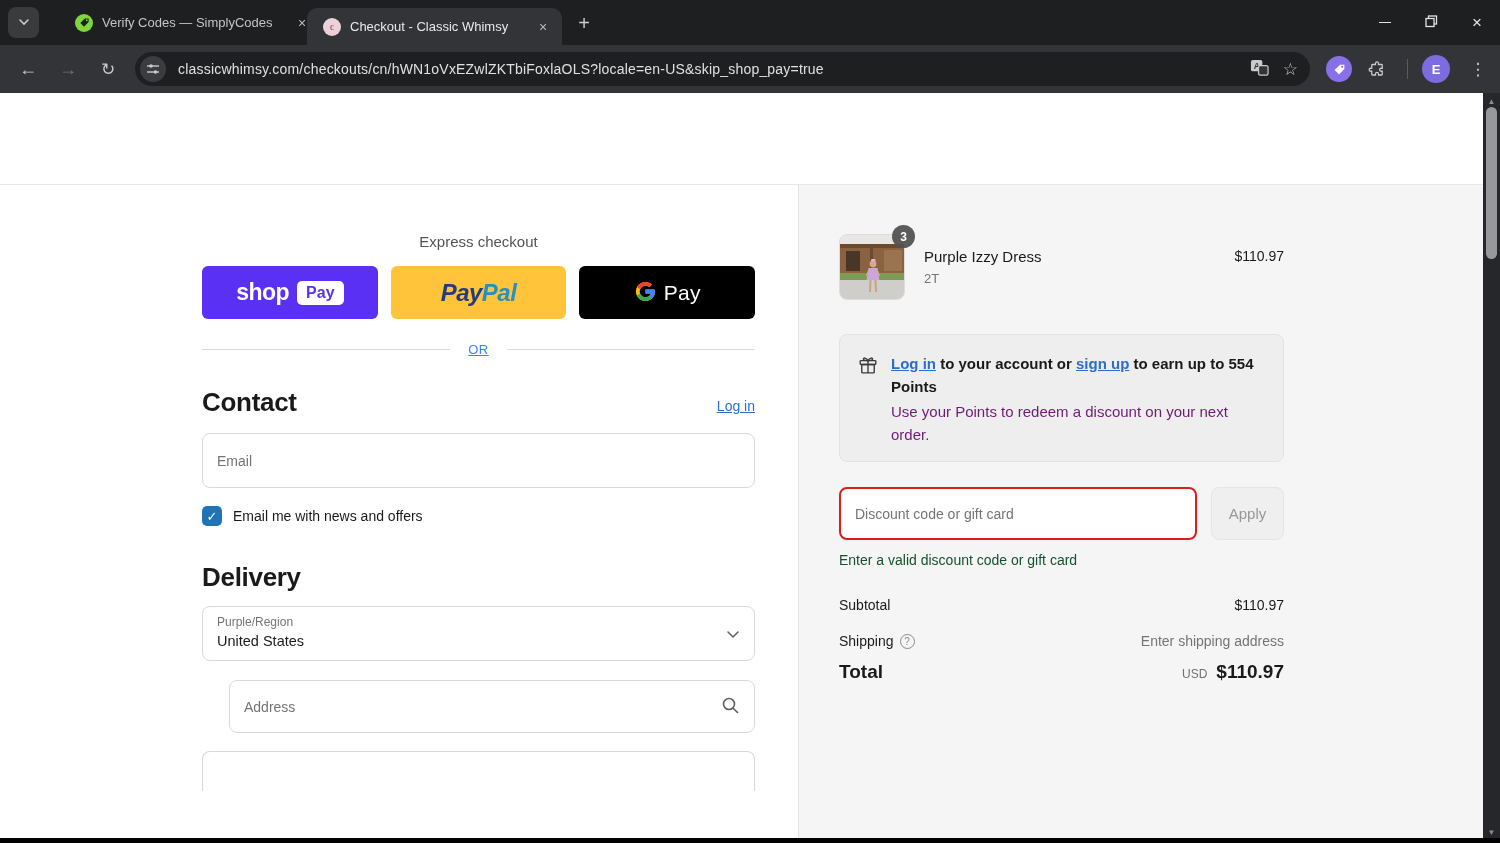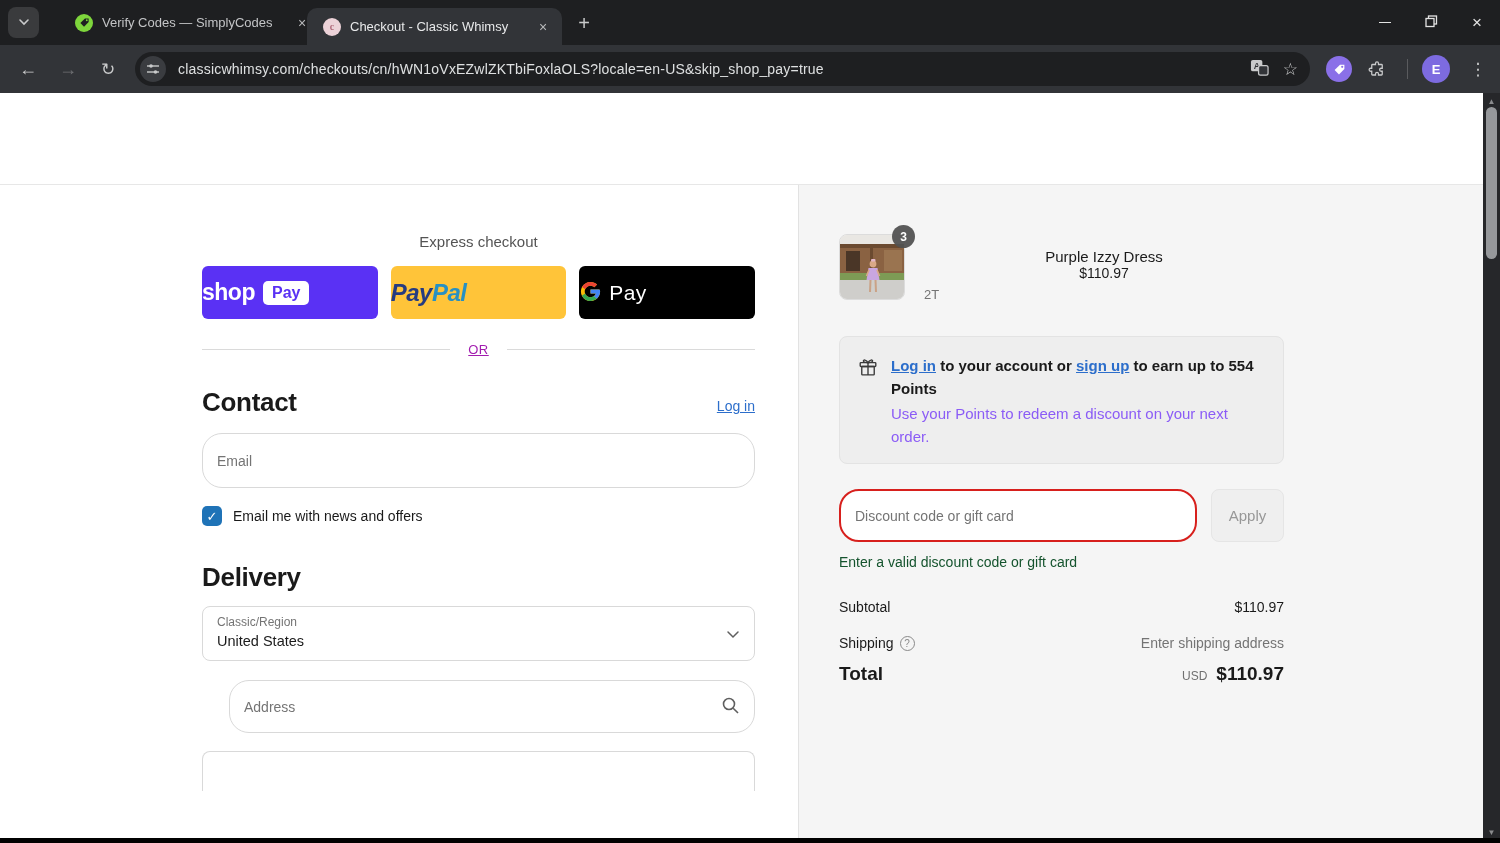--- a/index.html
+++ b/index.html
@@ -50,35 +50,35 @@
   .logo-classic { font:400 34px "Liberation Serif", serif; color:#1d3a6b; letter-spacing:1px; }
   .logo-whimsy { position:relative; font:italic 400 35px "DejaVu Serif", serif; color:#a3c3e8; margin-left:9px; }
   .logo-heart { position:absolute; left:36px; top:-12px; font-size:13px; color:#f0a8ba; font-style:normal; }
   .bag-btn { position:absolute; left:1250px; top:120px; width:40px; height:40px; display:flex; align-items:center; justify-content:center; }
 
   
   .left-col { position:absolute; left:0; top:185px; width:798px; height:658px; background:#fff; overflow:hidden; }
   .checkout-col { position:absolute; left:202px; top:0; width:553px; }
   .express-label { margin-top:48px; text-align:center; font-size:15px; color:#545454; }
   .pay-row { margin-top:16px; display:flex; gap:13px; }
-  .pay-btn { flex:1; height:53px; border-radius:6px; display:flex; align-items:center; justify-content:flex-start; border:none; cursor:pointer; }
+  .pay-btn { flex:1; height:53px; border-radius:6px; display:flex; align-items:center; justify-content:center; border:none; cursor:pointer; }
   .btn-shoppay { background:#5a31f4; }
   .shop-word { color:#fff; font-weight:800; font-size:23px; letter-spacing:-.5px; }
   .shop-pay-badge { background:#fff; color:#5a31f4; font-weight:800; font-size:16px; border-radius:5px; padding:3px 9px; margin-left:8px; }
   .btn-paypal { background:#ffc439; font-style:italic; font-weight:800; font-size:24px; letter-spacing:-.5px; }
   .pp-pay { color:#253b80; } .pp-pal { color:#2790c3; }
   .btn-gpay { background:#000; gap:7px; }
   .gpay-word { color:#fff; font-size:21px; font-weight:500; letter-spacing:.3px; }
   .or-row { margin-top:23px; display:flex; align-items:center; }
   .or-line { flex:1; height:1px; background:#dadada; }
-  .or-text { padding:0 18px; font-size:13px; color:#a21caf; letter-spacing:.5px;text-decoration:underline; }
+  .or-text { padding:0 18px; font-size:13px; color:#3b82f6; letter-spacing:.5px;text-decoration:underline; }
   .section-head { margin-top:30px; display:flex; align-items:baseline; justify-content:space-between; }
   .h-title { font-size:26px; font-weight:700; color:#1a1a1a; letter-spacing:-.3px;text-align:center; }
   .login-link { font-size:14px; color:#2c6ecb; text-decoration:underline; cursor:pointer; }
-  .field { width:100%; border:1px solid #d9d9d9; border-radius:20px; background:#fff; font-family:"Liberation Sans",sans-serif; font-size:14px; color:#c2410c; padding:0 14px; outline:none; }
+  .field { width:100%; border:1px solid #d9d9d9; border-radius:8px; background:#fff; font-family:"Liberation Sans",sans-serif; font-size:14px; color:#c2410c; padding:0 14px; outline:none; }
   .field::placeholder { color:#747474; opacity:1; }
   .email-field { margin-top:15px; height:55px; }
   .check-row { margin-top:18px; display:flex; align-items:center; }
   .checkbox { width:20px; height:20px; border-radius:5px; background:#1f73b7; color:#fff; font-size:13px; display:flex; align-items:center; justify-content:center; cursor:pointer; }
   .check-label { margin-left:11px; font-size:14px; color:#1a1a1a; }
   .delivery-title { margin-top:36px; }
   .select-wrap { margin-top:13px; position:relative; height:55px; border:1px solid #d9d9d9; border-radius:8px; background:#fff; cursor:pointer; }
   .select-label { position:absolute; left:14px; top:8px; font-size:12px; color:#747474; }
   .select-value { position:absolute; left:14px; top:26px; font-size:14.5px; color:#1a1a1a; }
   .select-chevron { position:absolute; right:14px; top:20px; }
@@ -90,30 +90,30 @@
   .partial-field { margin-top:18px; height:40px; border:1px solid #d9d9d9; border-bottom:none; border-radius:8px 8px 0 0; background:#fff; }
 
   
   .right-panel { position:absolute; left:798px; top:185px; width:685px; height:658px; background:#f5f5f5; border-left:1px solid #e2e2e2; }
   .panel-col { position:absolute; left:40px; top:0; width:445px; }
   .prod-row { margin-top:49px; display:flex; }
   .thumb-wrap { position:relative; width:66px; height:66px; flex:0 0 66px; }
   .thumb { width:66px; height:66px; border-radius:8px; border:1px solid #dcdcdc; overflow:hidden; display:block; }
   .qty-badge { position:absolute; top:-9px; right:-10px; width:23px; height:23px; border-radius:50%; background:rgba(82,82,82,.95); color:#fff; font-size:12px; font-weight:700; display:flex; align-items:center; justify-content:center; }
   .prod-info { flex:1; margin-left:19px; padding-top:14px; }
-  .prod-line1 { display:flex; justify-content:space-between; align-items:center;flex-direction:column; }
+  .prod-line1 { display:flex; justify-content:space-between; align-items:flex-start; }
   .prod-name { font-size:15px; color:#1a1a1a; }
   .prod-price { font-size:14px; color:#1a1a1a; }
   .prod-variant { margin-top:6px; font-size:13px; color:#747474; }
   .points-banner { margin-top:34px; background:#eeeeee; border:1px solid #e3e3e3; border-radius:8px; padding:17px 20px 15px 17px; display:flex; }
   .gift-ico { flex:0 0 22px; padding-top:2px; }
   .banner-text { margin-left:12px; }
   .banner-line1 { font-size:15px; font-weight:700; color:#1a1a1a; line-height:23px; }
   .banner-link { color:#2c6ecb; text-decoration:underline; cursor:pointer; }
-  .banner-desc { margin-top:2px; font-size:15px; color:#8b5cf6; line-height:23px; font-weight:400; }
+  .banner-desc { margin-top:2px; font-size:15px; color:#701a75; line-height:23px; font-weight:400; }
   .discount-row { margin-top:25px; display:flex; gap:14px; }
   .discount-field { height:53px; width:358px; border:2px solid #d7201d; }
   .apply-btn { width:73px; height:53px; border-radius:8px; background:#efefef; border:1px solid #e5e5e5; color:#979797; font-size:15px; font-family:"Liberation Sans",sans-serif; cursor:pointer; }
   .error-text { margin-top:12px; font-size:14px; color:#14532d; }
   .tot-row { display:flex; justify-content:space-between; align-items:flex-end; }
   .sub-row { margin-top:29px; }
   .tot-label { font-size:14px; color:#1a1a1a; }
   .tot-value { font-size:14px; color:#1a1a1a; }
   .ship-row { margin-top:20px; }
   .ship-left { display:flex; align-items:center; gap:6px; }
@@ -276,21 +276,21 @@
       <div class="check-row">
         <span class="checkbox">✓</span>
         <span class="check-label">Email me with news and offers</span>
       </div>
 
       <div class="section-head delivery-title">
         <span class="h-title">Delivery</span>
       </div>
 
       <div class="select-wrap">
-        <span class="select-label">Classic/Region</span>
+        <span class="select-label">Purple/Region</span>
         <span class="select-value">United States</span>
         <span class="select-chevron">
           <svg width="14" height="14" viewBox="0 0 14 14">
               <polyline points="2,5 7,10 12,5" fill="none" stroke="#5f5f5f" stroke-width="1.5" stroke-linecap="round"></polyline>
             </svg>
         </span>
       </div>
 
 
       <div class="addr-wrap">

